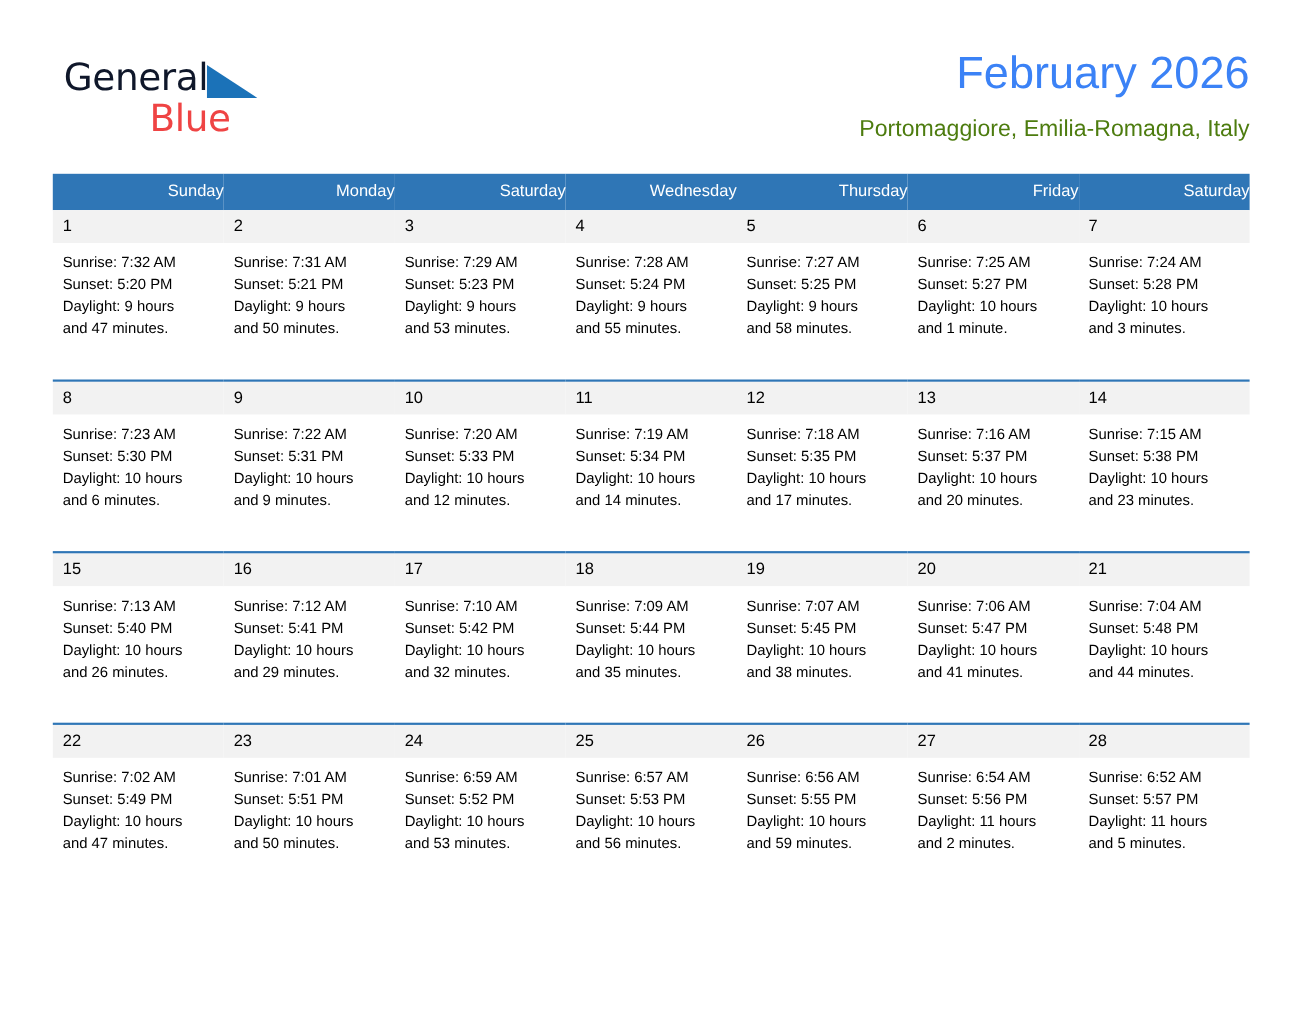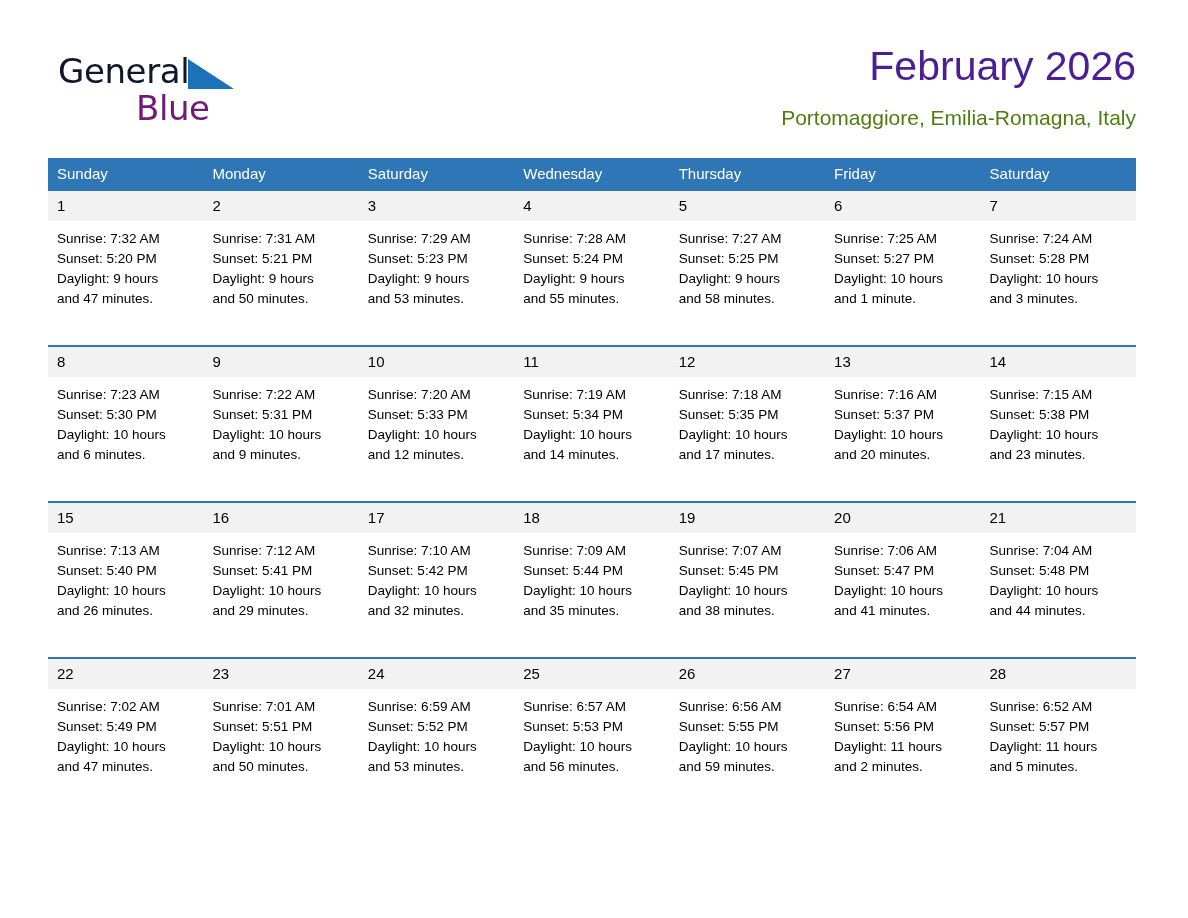--- a/index.html
+++ b/index.html
@@ -59,37 +59,37 @@
     margin-top: 7px;
     margin-left: -1px;
   }
   .logo-row2 {
     margin-top: -4px;
     padding-left: 78px;
   }
   .logo-blue {
     font-size: 34px;
     letter-spacing: -0.4px;
-    color: #701a75;
+    color: #ef4444;
     font-family: "DejaVu Sans", sans-serif;
     font-weight: 400;
     line-height: 40px;
   }
 
   .title-block {
     position: absolute;
     right: 0;
     top: 0;
     text-align: right;
   }
   .cal-title {
     font-size: 41px;
     font-weight: 400;
     line-height: 52px;
-    color: #4c1d95;
+    color: #3b82f6;
     letter-spacing: 0px;
     white-space: nowrap;
   }
   .cal-subtitle {
     font-size: 21px;
     font-weight: 400;
     line-height: 28px;
     color: #4d7c0f;
     margin-top: 12px;
     white-space: nowrap;
@@ -103,21 +103,21 @@
     width: 1088px;
     border-collapse: collapse;
     table-layout: fixed;
   }
 
   .calendar th {
     background: #2f76b6;
     color: #ffffff;
     font-size: 15px;
     font-weight: 400;
-    text-align: left;
+    text-align: right;
     padding: 7px 0 8px 9px;
     line-height: 18px;
     border: none;
   }
 
   .calendar td {
     vertical-align: top;
     padding: 0;
     border: none;
     width: 155.4px;

